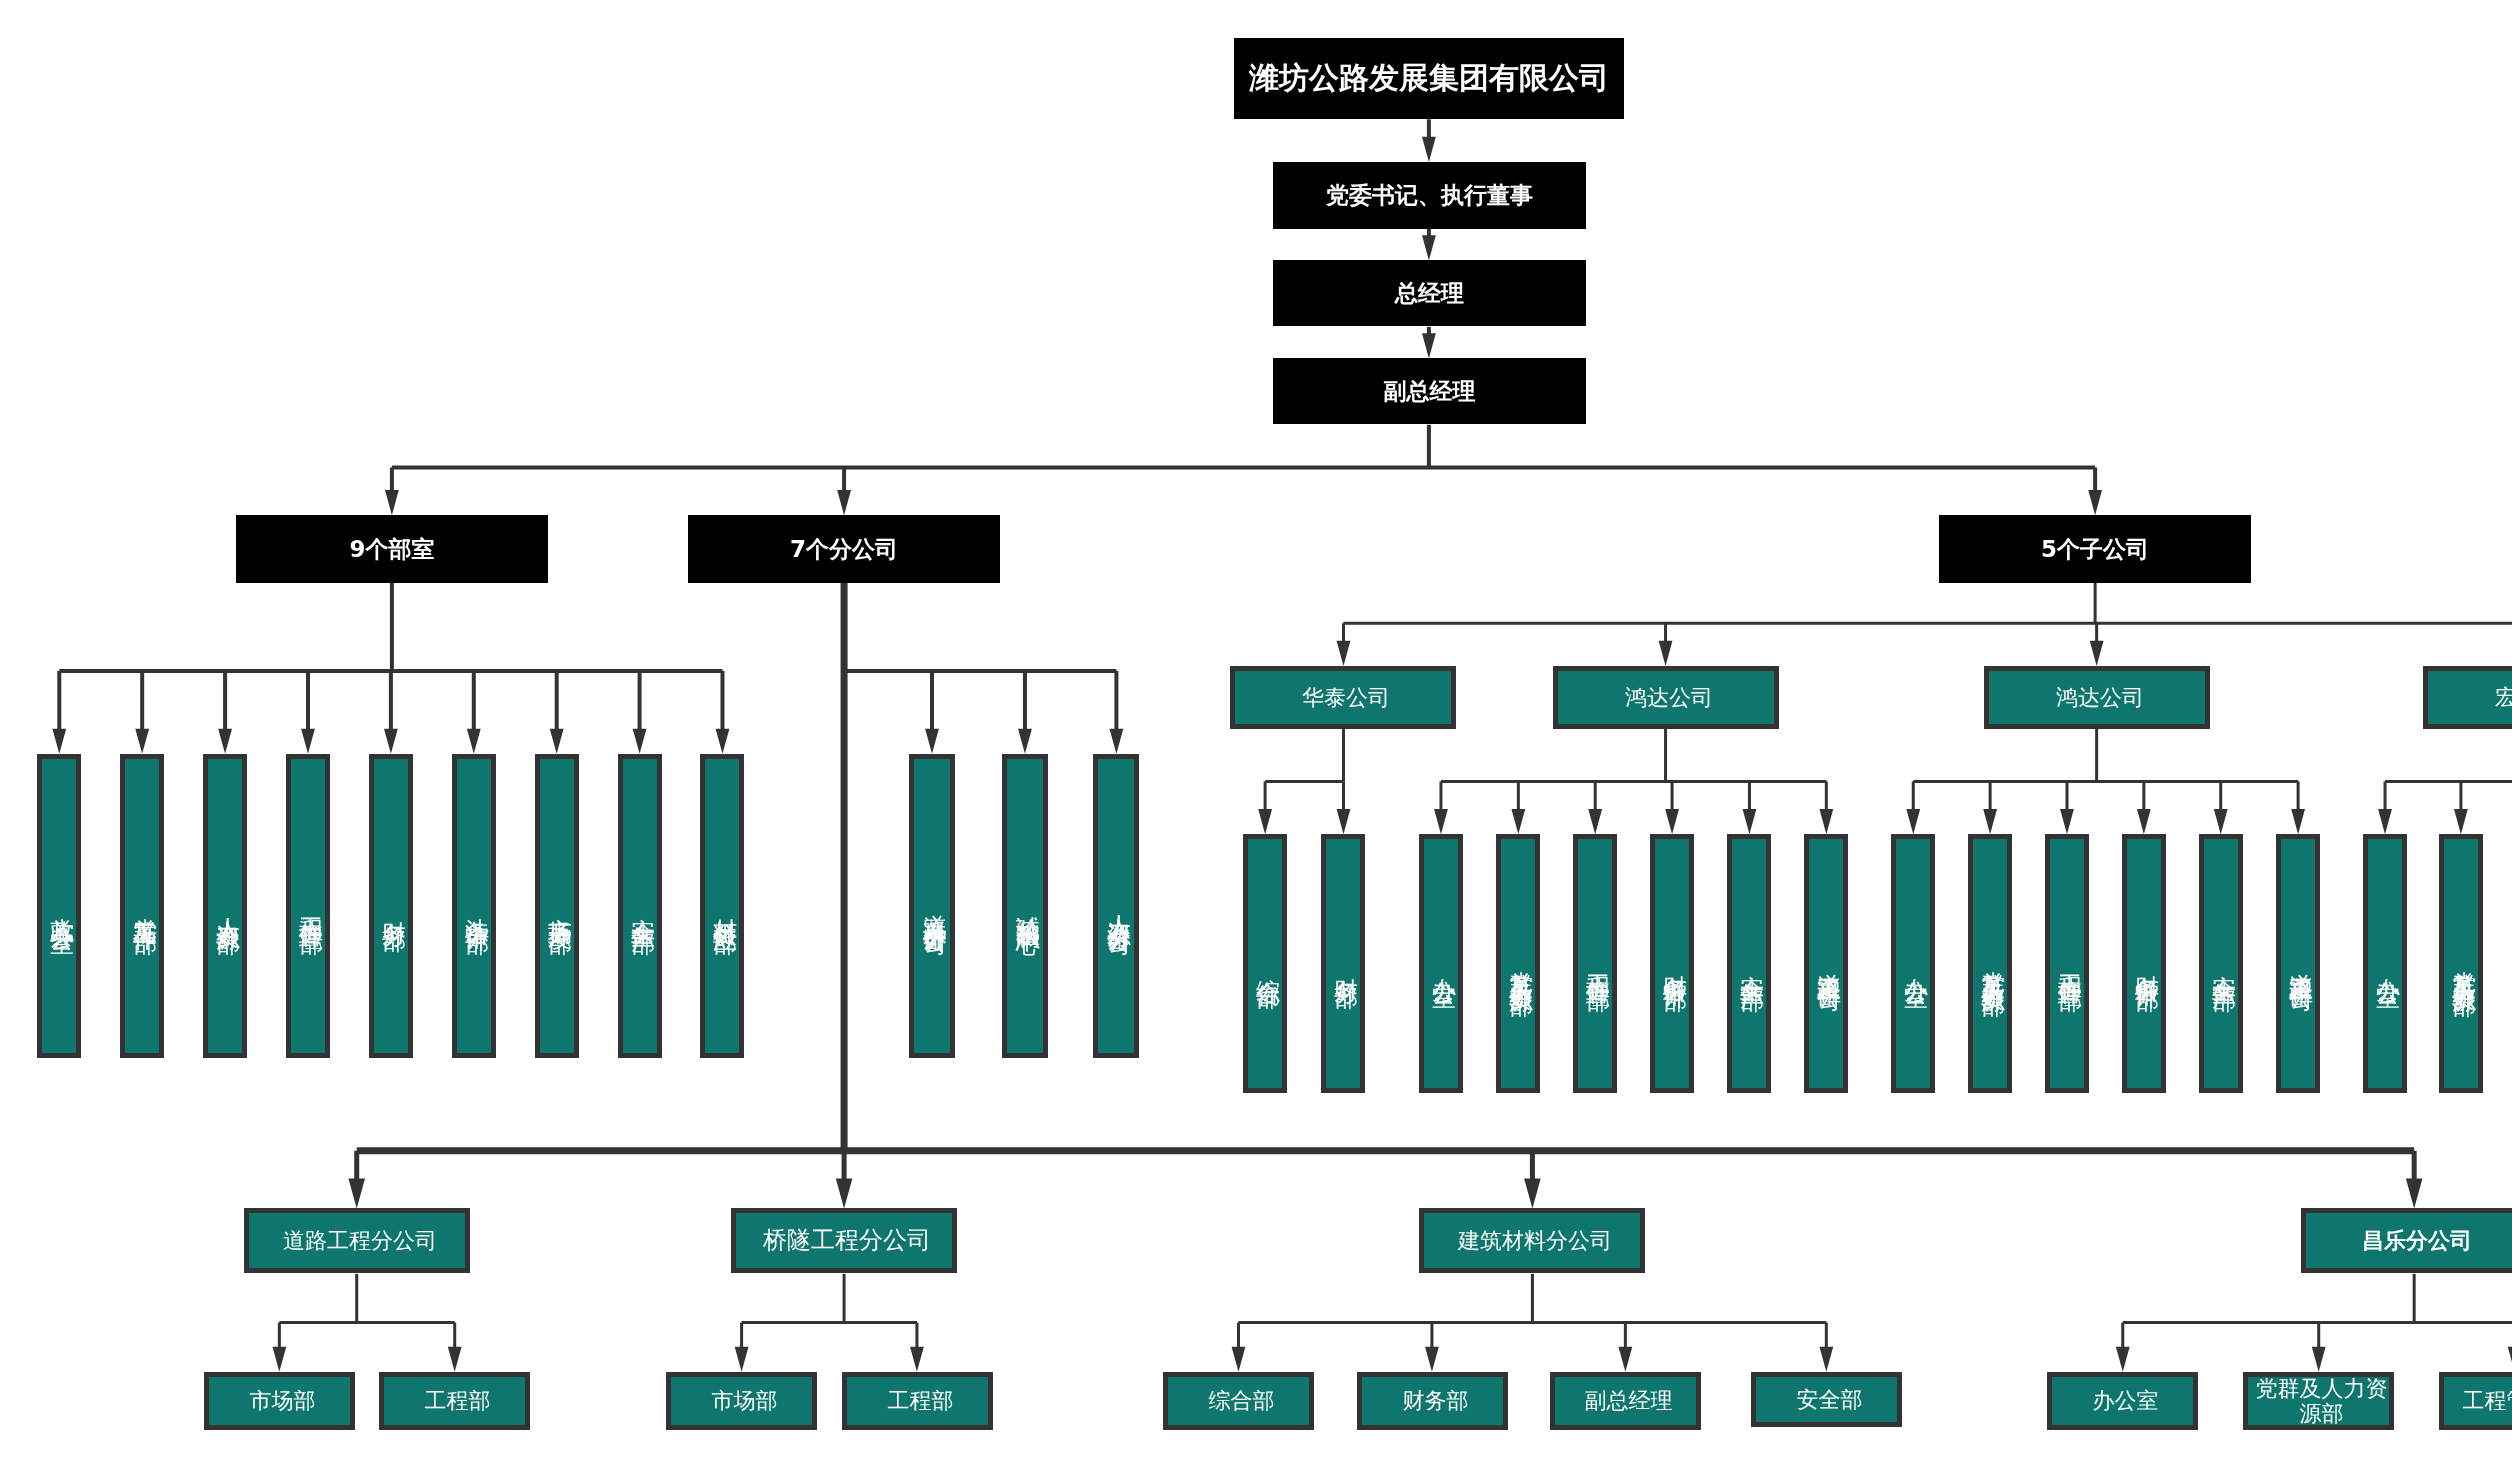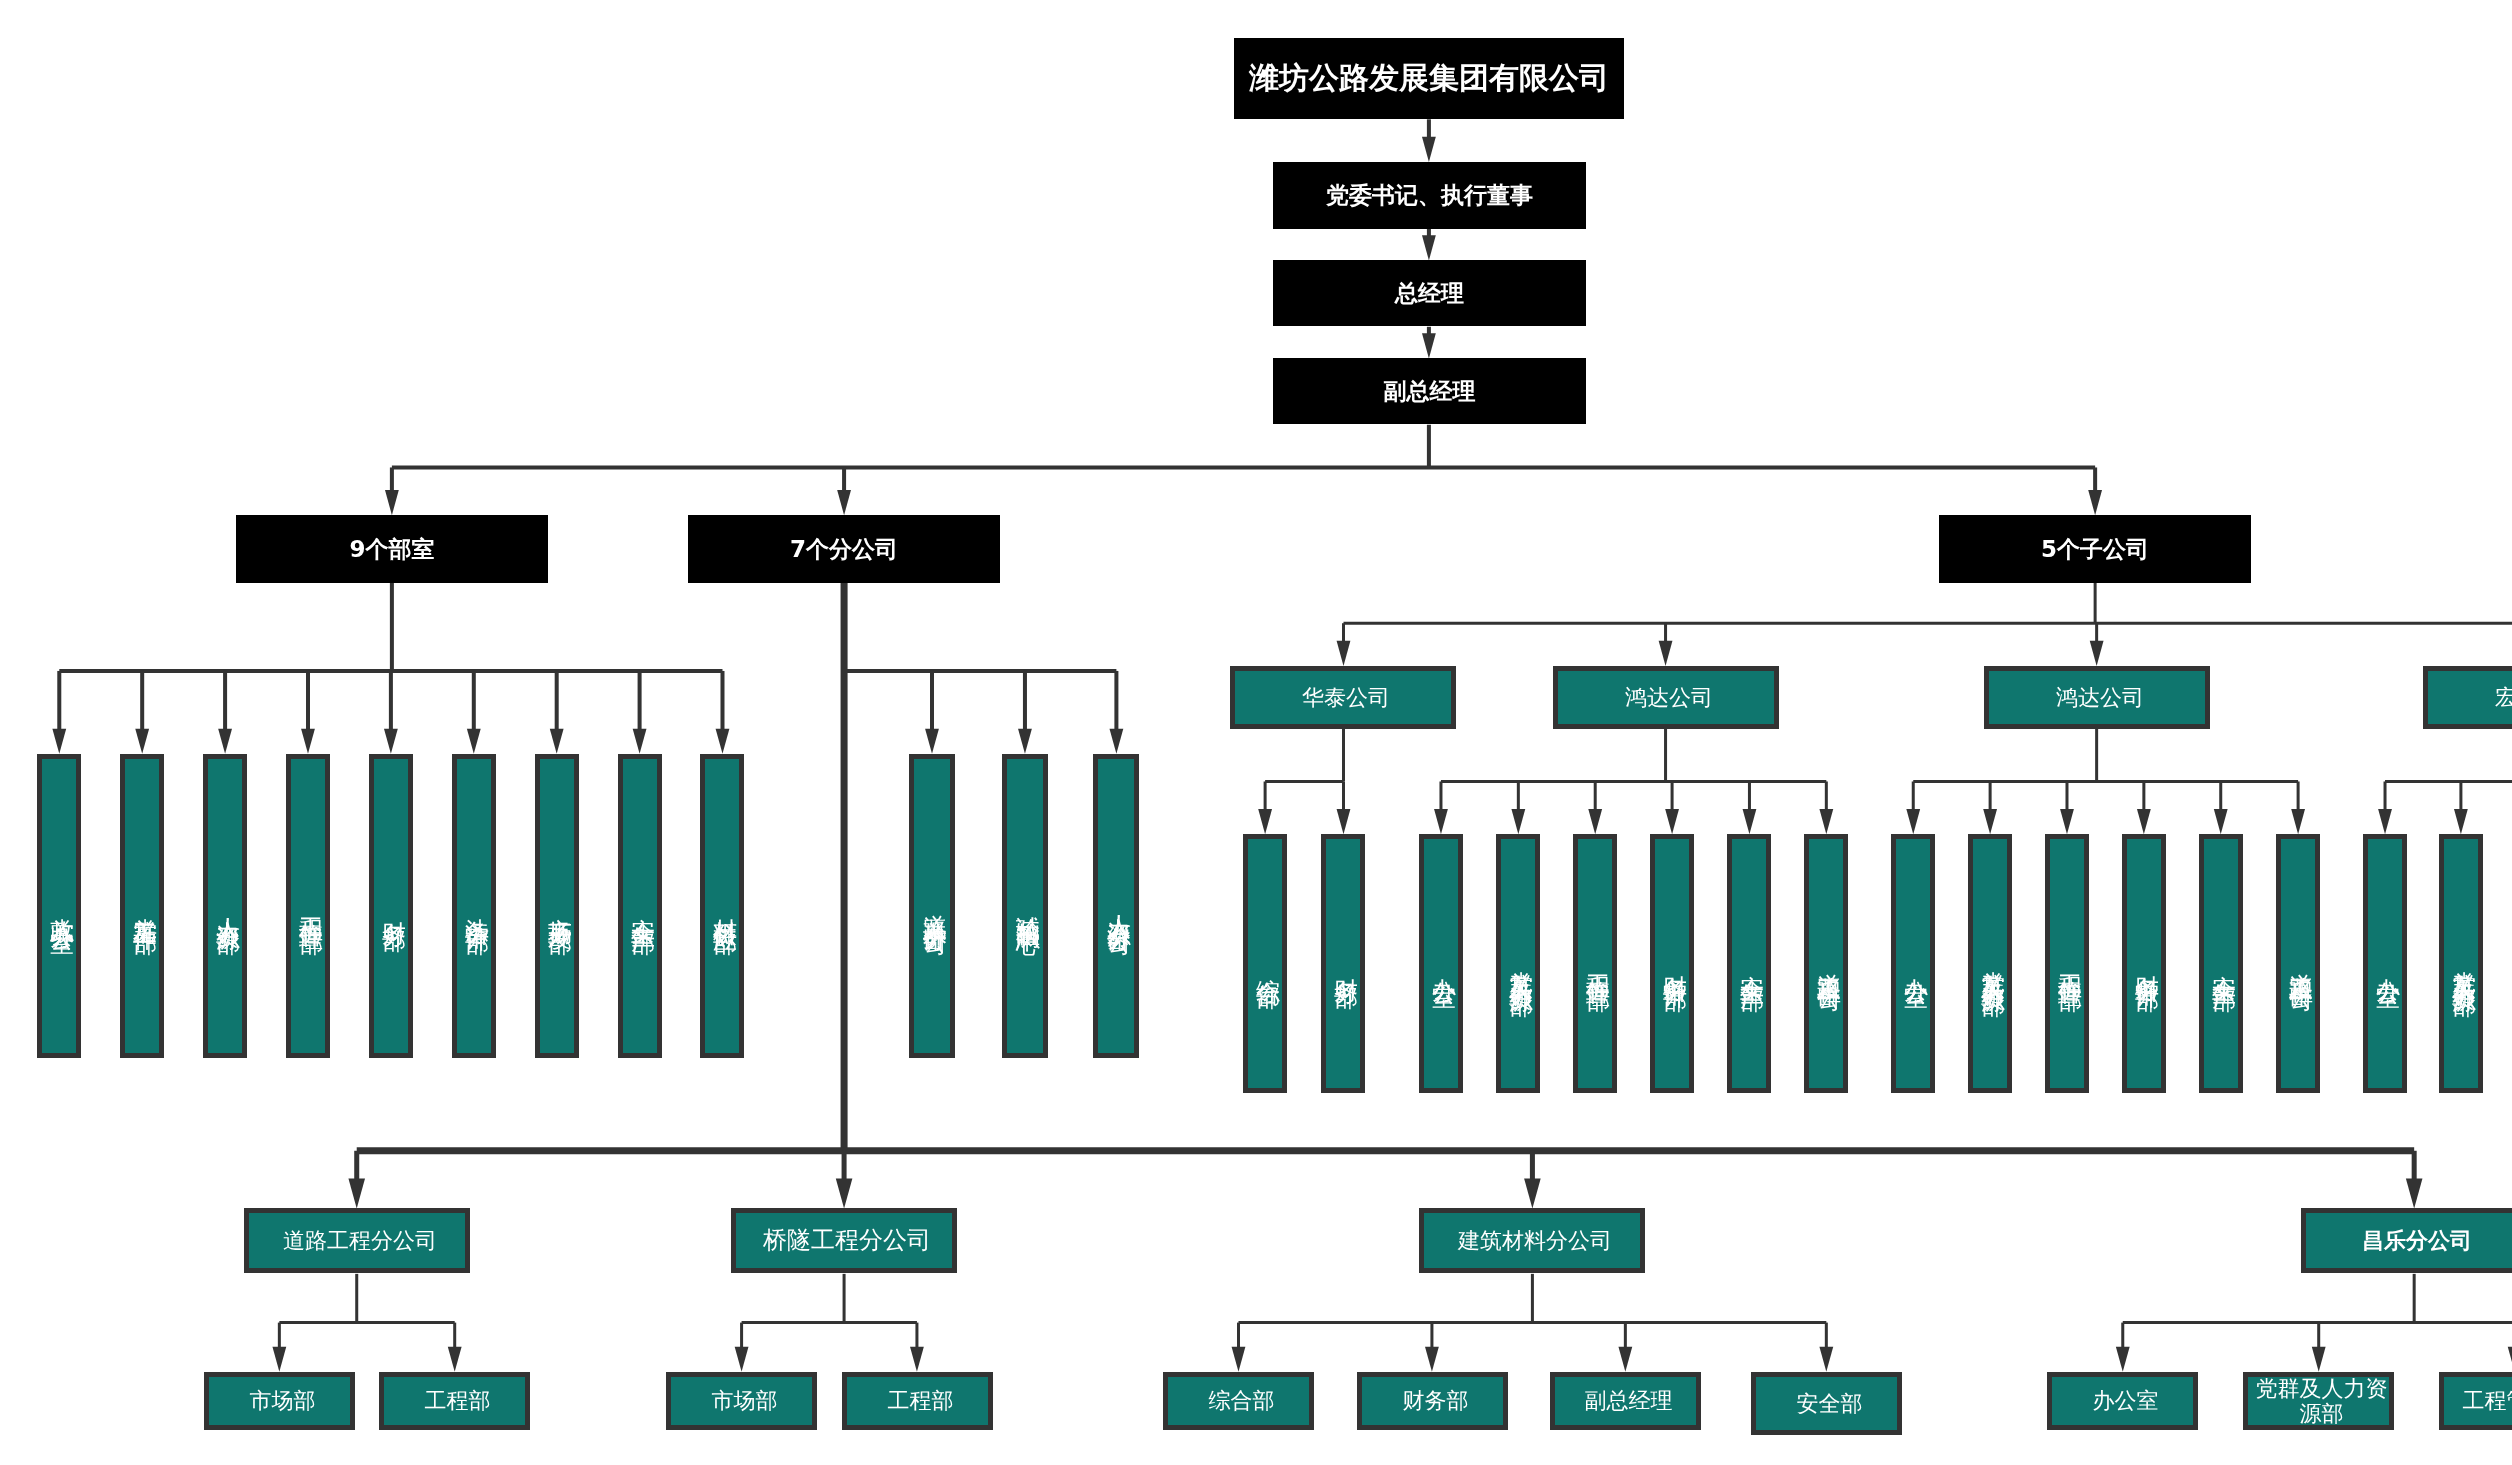--- a/index.html
+++ b/index.html
@@ -259,21 +259,21 @@
     </div>
     <div class="node blue" style="left: 1163px; top: 1372px; width: 151px; height: 58px;">
       <span class="lbl htext" style="font-size: 22px; font-weight: normal;">综合部</span>
     </div>
     <div class="node blue" style="left: 1357px; top: 1372px; width: 151px; height: 58px;">
       <span class="lbl htext" style="font-size: 22px; font-weight: normal;">财务部</span>
     </div>
     <div class="node blue" style="left: 1550px; top: 1372px; width: 151px; height: 58px;">
       <span class="lbl htext" style="font-size: 22px; font-weight: normal;">副总经理</span>
     </div>
-    <div class="node blue" style="left: 1751px; top: 1372px; width: 151px; height: 63px;">
+    <div class="node blue" style="left: 1751px; top: 1372px; width: 151px; height: 55px;">
       <span class="lbl htext" style="font-size: 22px; font-weight: normal;">安全部</span>
     </div>
     <div class="node blue" style="left: 2047px; top: 1372px; width: 151px; height: 58px;">
       <span class="lbl htext" style="font-size: 22px; font-weight: normal;">办公室</span>
     </div>
     <div class="node blue" style="left: 2243px; top: 1372px; width: 151px; height: 58px;">
       <span class="lbl htext" style="font-size: 22px; font-weight: normal;">党群及人力资源部</span>
     </div>
     <div class="node blue" style="left: 2439px; top: 1372px; width: 151px; height: 58px;">
       <span class="lbl htext" style="font-size: 22px; font-weight: normal;">工程管理部</span>

